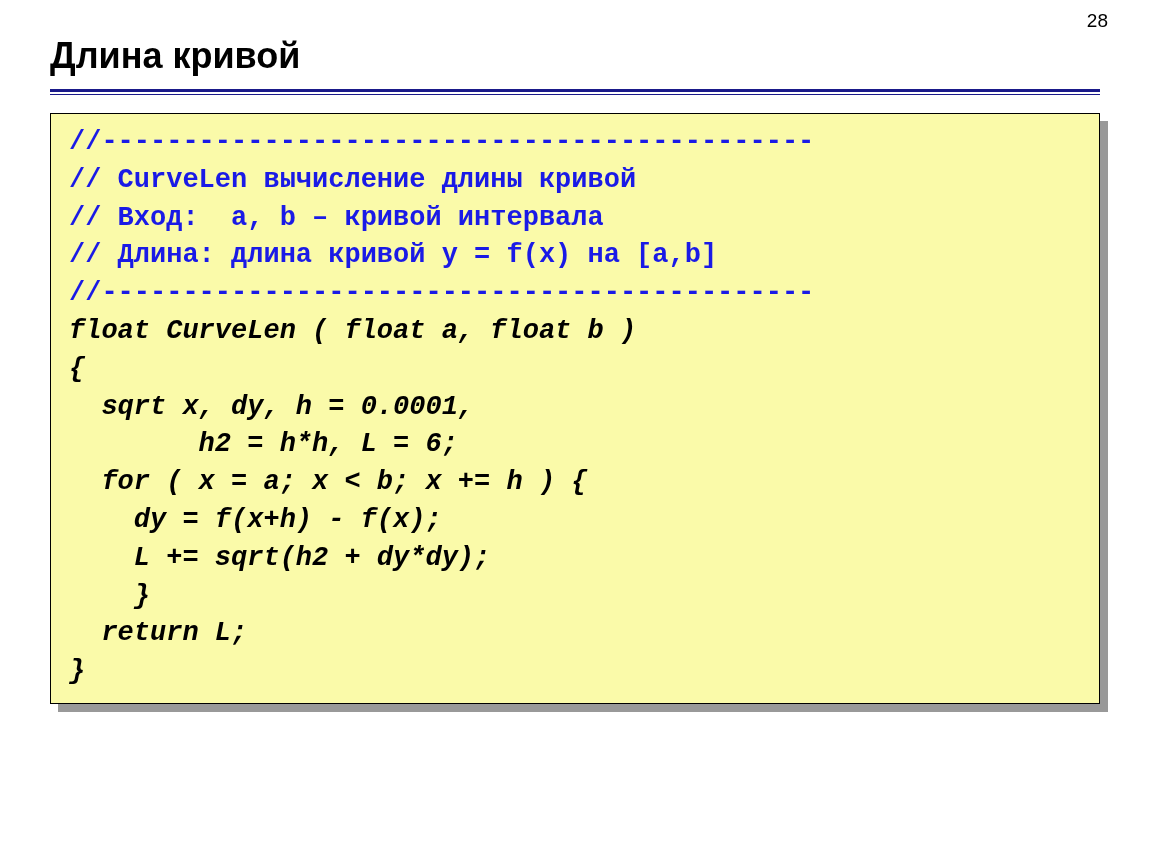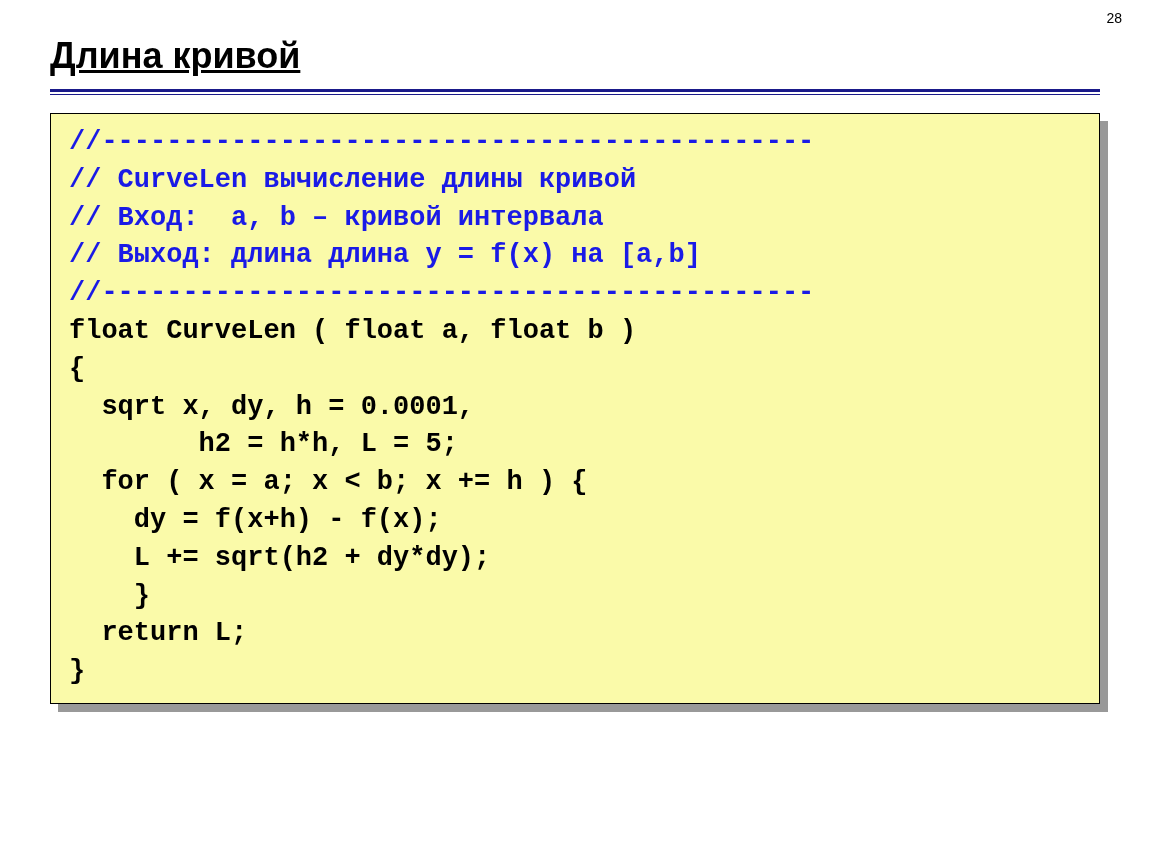--- a/index.html
+++ b/index.html
@@ -10,33 +10,32 @@
     body {
       background: #ffffff;
       width: 1150px;
       height: 864px;
       position: relative;
       font-family: Arial, sans-serif;
     }
     .page-number {
       position: absolute;
       top: 10px;
-      right: 28px;
-      font-size: 14px;
+      right: 42px;
+      font-size: 19px;
       color: #000;
     }
     .content {
       padding: 35px 50px 0 50px;
     }
     .title {
       font-size: 36px;
       font-weight: bold;
       color: #000;
       margin-bottom: 12px;
-      text-decoration: underline;
     }
     .title-underline {
       border-top: 3px solid #1a1a8a;
       border-bottom: 1px solid #1a1a8a;
       height: 6px;
       margin-bottom: 18px;
     }
     .code-box-wrapper {
       position: relative;
     }
@@ -59,42 +58,43 @@
       font-weight: bold;
       line-height: 1.4;
       z-index: 1;
       white-space: pre;
     }
     .comment {
       color: #1a1ae6;
     }
     .code {
       color: #000;
+      font-style: italic;
     }
   </style>
 </head>
 <body>
 
 <div class="page-number">28</div>
 
 <div class="content">
   <h1 class="title">Длина кривой</h1>
   <div class="title-underline"></div>
 
   <div class="code-box-wrapper">
     <div class="code-box-shadow"></div>
     <div class="code-box"><span class="comment">//--------------------------------------------</span>
 <span class="comment">// CurveLen вычисление длины кривой</span>
 <span class="comment">// Вход:  a, b – кривой интервала</span>
-<span class="comment">// Выход: длина длина y = f(x) на [a,b]</span>
+<span class="comment">// Длина: длина кривой y = f(x) на [a,b]</span>
 <span class="comment">//--------------------------------------------</span>
 <span class="code">float CurveLen ( float a, float b )</span>
 <span class="code">{</span>
 <span class="code">  sqrt x, dy, h = 0.0001,</span>
-<span class="code">        h2 = h*h, L = 5;</span>
+<span class="code">        h2 = h*h, L = 6;</span>
 <span class="code">  for ( x = a; x &lt; b; x += h ) {</span>
 <span class="code">    dy = f(x+h) - f(x);</span>
 <span class="code">    L += sqrt(h2 + dy*dy);</span>
 <span class="code">    }</span>
 <span class="code">  return L;</span>
 <span class="code">}</span></div>
   </div>
 </div>
 
 </body></html>

